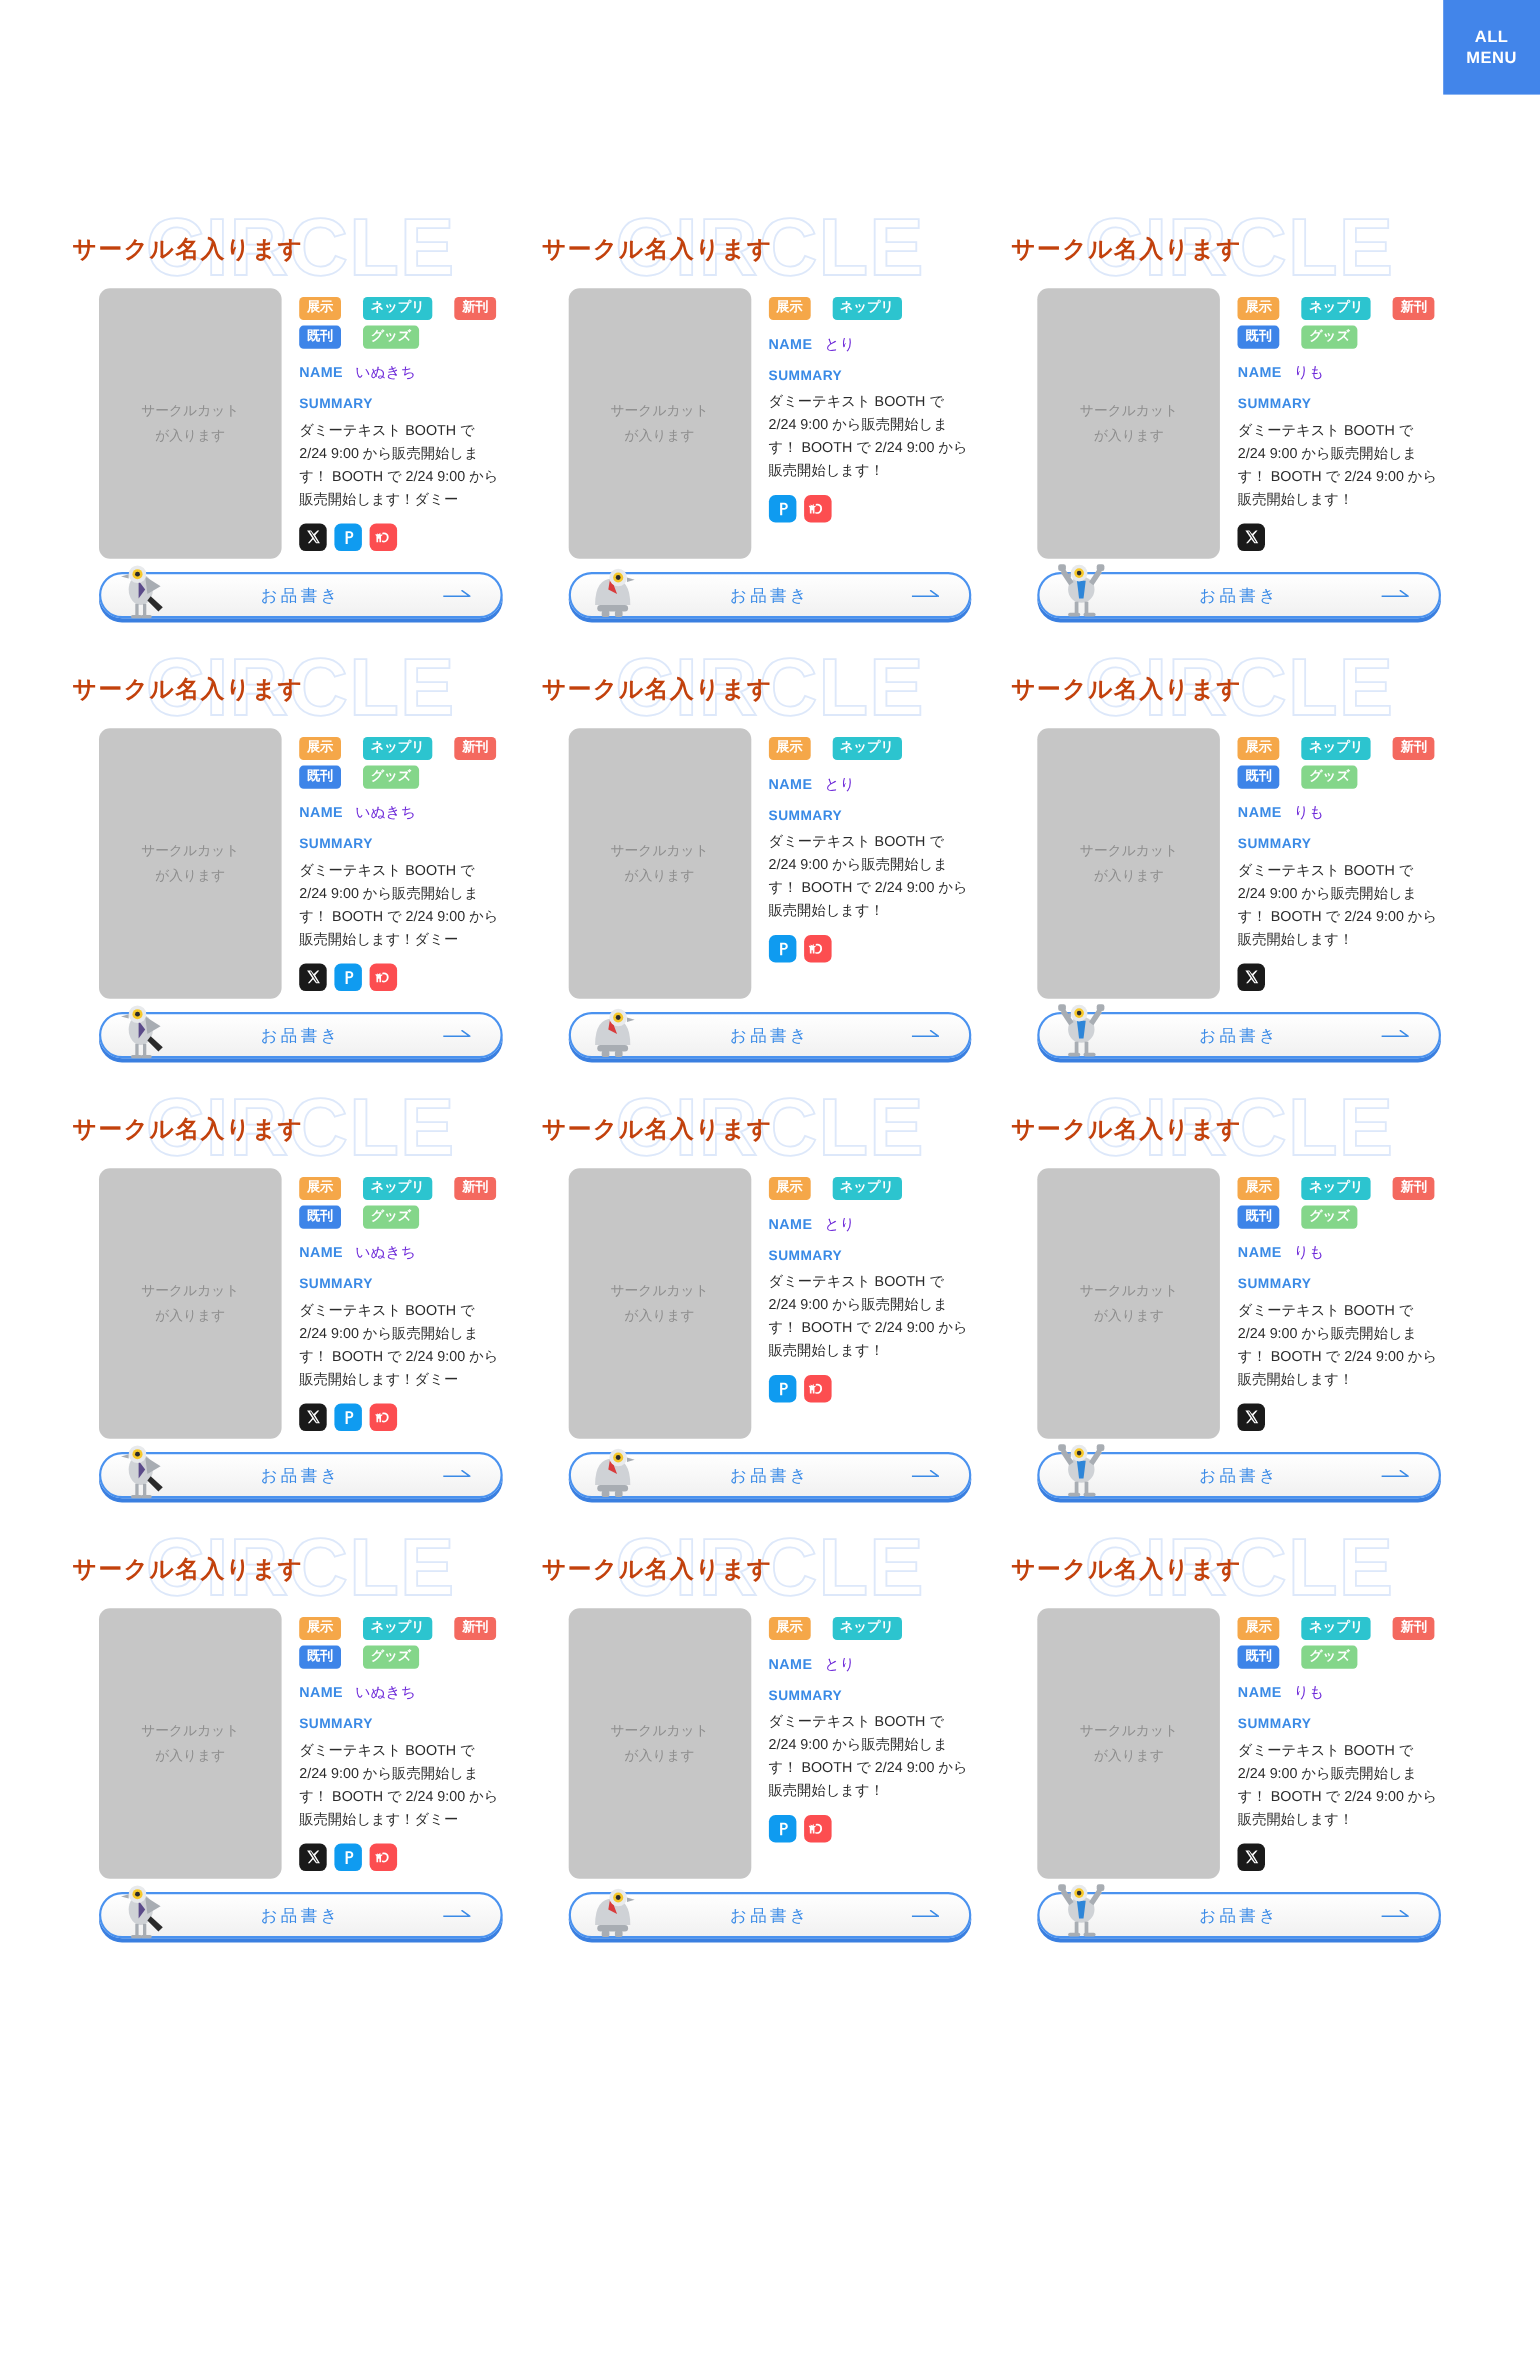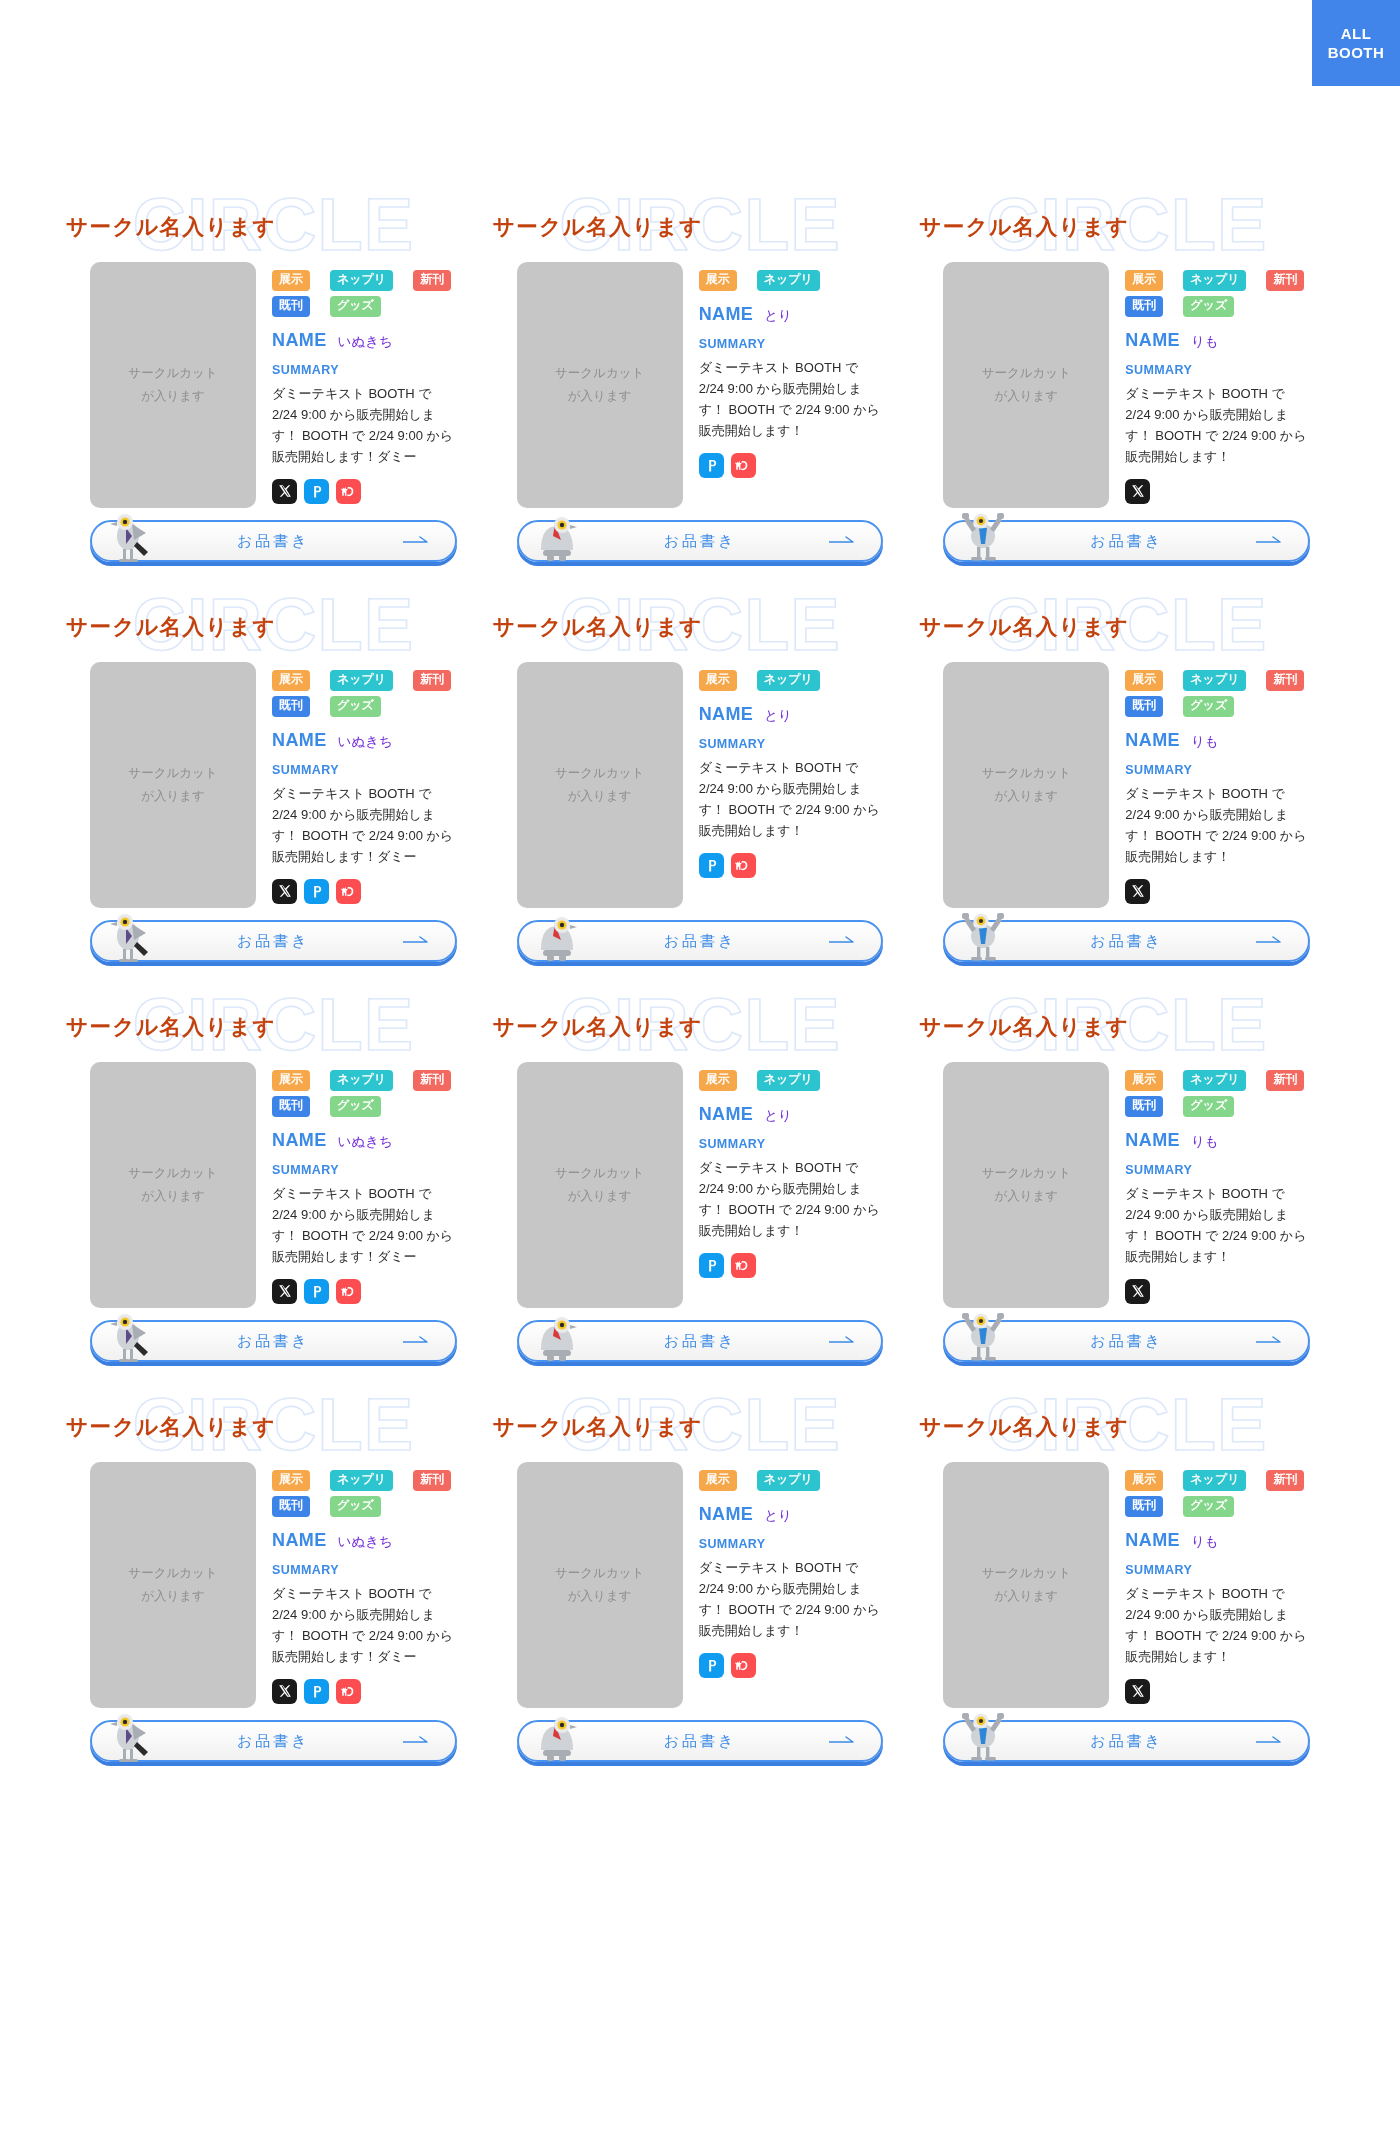--- a/index.html
+++ b/index.html
@@ -151,21 +151,21 @@
     padding: 3px 7px 4px;
     border-radius: 4px;
     line-height: 1.15;
     white-space: nowrap;
   }
 
   .meta-row { display: flex; align-items: baseline; gap: 11px; margin-bottom: 12px; }
   .lbl {
     color: #3a8ae6;
     font-weight: bold;
-    font-size: 18px;
+    font-size: 13px;
     letter-spacing: .4px;
   }
   .val { color: #6d28d9; font-size: 13.5px; font-family: Liberation Mono, monospace; }
 
   .lbl-block {
     color: #3a8ae6;
     font-weight: bold;
     font-size: 12.5px;
     letter-spacing: .4px;
     margin-bottom: 6px;
@@ -232,21 +232,21 @@
     pointer-events: none;
   }
 </style>
 </head>
 <body>
 
 <div id="page">
 
   <div class="all-menu">
     <span>ALL</span>
-    <span>BOOTH</span>
+    <span>MENU</span>
   </div>
 
 
   <div class="grid" id="grid">
       <div class="card">
         <div class="card-head">
           <div class="watermark">CIRCLE</div>
           <div class="circle-name">サークル名入ります</div>
         </div>
         <div class="card-body">

